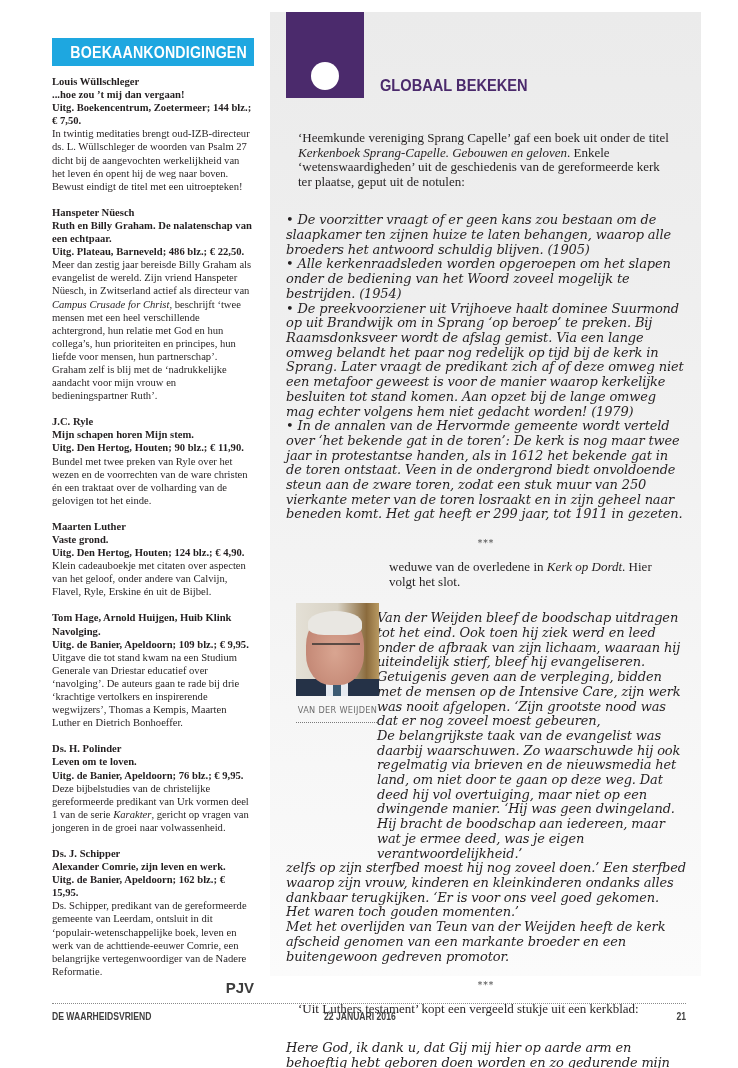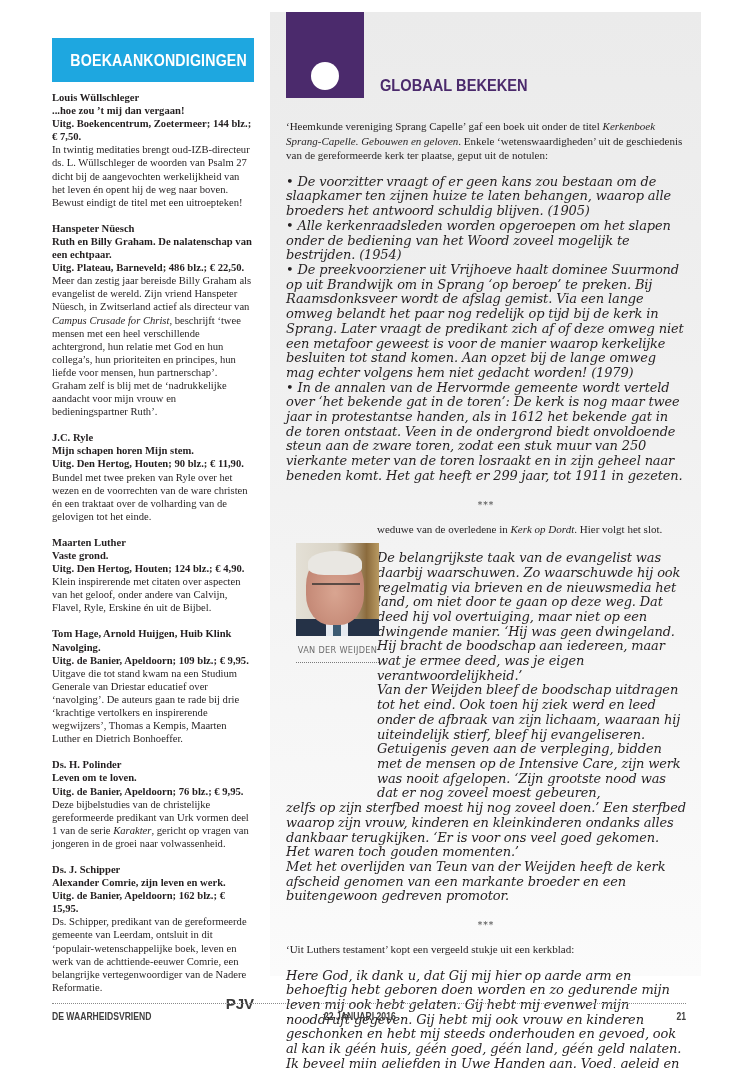--- a/index.html
+++ b/index.html
@@ -1,40 +1,40 @@
 <!DOCTYPE html>
 <html><head>
 <meta charset="utf-8">
 <style>
   html, body { margin: 0; padding: 0; background: #ffffff; }
   body { width: 738px; height: 1068px; position: relative; overflow: hidden;
          font-family: "DejaVu Serif", "Liberation Serif", serif; color: #231f20; }
 
   
   .left { position: absolute; left: 52px; top: 38px; width: 202px; }
-  .left-header { background: #1ea7e0; height: 44px; display: flex; align-items: center; justify-content: center; padding-left: 12px; }
+  .left-header { background: #1ea7e0; height: 28px; display: flex; align-items: center; justify-content: center; padding-left: 12px; }
   .left-header span { font-family: "Liberation Sans", sans-serif; font-weight: bold; color: #ffffff;
          font-size: 16.5px; letter-spacing: 0.2px; transform: scaleX(0.86); white-space: nowrap; }
   .books { margin-top: 9px; font-family: "Liberation Serif", serif; font-size: 10.6px; line-height: 13.1px; }
   .book { margin-bottom: 13px; }
   .book .b { font-weight: bold; }
   .book p { margin: 0; }
   .book .desc { text-align: left; }
   .sig-left { font-family: "Liberation Sans", sans-serif; font-weight: bold; font-size: 15px; text-align: right;
               margin-top: -10px; color: #3c3c3c; }
 
   
   .box { position: absolute; left: 270px; top: 12px; width: 431px; height: 964px;
          background: linear-gradient(#ebebeb 0%, #f1f1f1 45%, #fbfbfb 100%); }
   .purple { position: absolute; left: 16px; top: 0; width: 78px; height: 86px; background: #4b2a6c; }
   .purple .dot { position: absolute; left: 25px; top: 50px; width: 28px; height: 28px; border-radius: 50%; background: #ffffff; }
   .box-title { position: absolute; left: 110px; top: 64px; font-family: "Liberation Sans", sans-serif; font-weight: bold;
                font-size: 17px; color: #4b2a6c; transform: scaleX(0.86); transform-origin: left center; white-space: nowrap; }
   .box-body { position: absolute; left: 16px; top: 107px; width: 400px; }
-  .serif { font-family: "Liberation Serif", serif; font-size: 11px; line-height: 14.6px; margin: 0; }
+  .serif { font-family: "Liberation Serif", serif; font-size: 13px; line-height: 14.6px; margin: 12px; }
   .ital { font-family: "DejaVu Serif", serif; font-style: italic; font-size: 13px; line-height: 14.7px; margin: 0; letter-spacing: -0.15px; }
   .stars { text-align: center; font-size: 9px; margin: 16px 0 12px 0; color: #444; letter-spacing: 1px; }
   .gap { height: 12px; }
   .indent-line { padding-left: 91px; }
   .photo-block { position: relative; margin-top: 5px; }
   .photo-col { position: absolute; left: 0; top: 2px; width: 83px; padding-left: 10px; }
   .photo { width: 83px; height: 93px; position: relative; overflow: hidden;
            background: linear-gradient(90deg, #e4e0d6 0%, #d8d2c4 50%, #8b6b3d 85%, #b99a62 100%); }
   .photo .head { position: absolute; left: 10px; top: 10px; width: 58px; height: 72px; border-radius: 45% 45% 42% 42%;
            background: radial-gradient(ellipse at 50% 55%, #d9a591 0%, #c98f7c 55%, #b97c6b 100%); }
@@ -80,21 +80,21 @@
     <div class="book">
       <p class="b">J.C. Ryle</p>
       <p class="b">Mijn schapen horen Mijn stem.</p>
       <p class="b">Uitg. Den Hertog, Houten; 90 blz.; € 11,90.</p>
       <p class="desc">Bundel met twee preken van Ryle over het wezen en de voorrechten van de ware christen én een traktaat over de volharding van de gelovigen tot het einde.</p>
     </div>
     <div class="book">
       <p class="b">Maarten Luther</p>
       <p class="b">Vaste grond.</p>
       <p class="b">Uitg. Den Hertog, Houten; 124 blz.; € 4,90.</p>
-      <p class="desc">Klein inspirerende met citaten over aspecten van het geloof, onder andere van Calvijn, Flavel, Ryle, Erskine én uit de Bijbel.</p>
+      <p class="desc">Klein cadeauboekje met citaten over aspecten van het geloof, onder andere van Calvijn, Flavel, Ryle, Erskine én uit de Bijbel.</p>
     </div>
     <div class="book">
       <p class="b">Tom Hage, Arnold Huijgen, Huib Klink</p>
       <p class="b">Navolging.</p>
       <p class="b">Uitg. de Banier, Apeldoorn; 109 blz.; € 9,95.</p>
       <p class="desc">Uitgave die tot stand kwam na een Studium Generale van Driestar educatief over ‘navolging’. De auteurs gaan te rade bij drie ‘krachtige vertolkers en inspirerende wegwijzers’, Thomas a Kempis, Maarten Luther en Dietrich Bonhoeffer.</p>
     </div>
     <div class="book">
       <p class="b">Ds. H. Polinder</p>
       <p class="b">Leven om te loven.</p>
@@ -137,22 +137,22 @@
           <div class="tie"></div>
           <div class="head"></div>
           <div class="hair"></div>
           <div class="glasses"></div>
         </div>
         <div class="caption">VAN DER WEIJDEN</div>
         <div class="caption-rule"></div>
       </div>
       <div class="text-right">
         <div style="height:10px"></div>
+        <p class="ital">Van der Weijden bleef de boodschap uitdragen tot het eind. Ook toen hij ziek werd en leed onder de afbraak van zijn lichaam, waaraan hij uiteindelijk stierf, bleef hij evangeliseren. Getuigenis geven aan de verpleging, bidden met de mensen op de Intensive Care, zijn werk was nooit afgelopen. ‘Zijn grootste nood was dat er nog zoveel moest gebeuren,</p>
         <p class="ital">De belangrijkste taak van de evangelist was daarbij waarschuwen. Zo waarschuwde hij ook regelmatig via brieven en de nieuwsmedia het land, om niet door te gaan op deze weg. Dat deed hij vol overtuiging, maar niet op een dwingende manier. ‘Hij was geen dwingeland. Hij bracht de boodschap aan iedereen, maar wat je ermee deed, was je eigen verantwoordelijkheid.’</p>
-        <p class="ital">Van der Weijden bleef de boodschap uitdragen tot het eind. Ook toen hij ziek werd en leed onder de afbraak van zijn lichaam, waaraan hij uiteindelijk stierf, bleef hij evangeliseren. Getuigenis geven aan de verpleging, bidden met de mensen op de Intensive Care, zijn werk was nooit afgelopen. ‘Zijn grootste nood was dat er nog zoveel moest gebeuren,</p>
       </div>
       <p class="ital">zelfs op zijn sterfbed moest hij nog zoveel doen.’ Een sterfbed waarop zijn vrouw, kinderen en kleinkinderen ondanks alles dankbaar terugkijken. ‘Er is voor ons veel goed gekomen. Het waren toch gouden momenten.’</p>
       <p class="ital">Met het overlijden van Teun van der Weijden heeft de kerk afscheid genomen van een markante broeder en een buitengewoon gedreven promotor.</p>
     </div>
 
     <div class="stars">***</div>
 
     <p class="serif">‘Uit Luthers testament’ kopt een vergeeld stukje uit een kerkblad:</p>
     <div class="gap"></div>
     <p class="ital">Here God, ik dank u, dat Gij mij hier op aarde arm en behoeftig hebt geboren doen worden en zo gedurende mijn leven mij ook hebt gelaten. Gij hebt mij evenwel mijn nooddruft gegeven. Gij hebt mij ook vrouw en kinderen geschonken en hebt mij steeds onderhouden en gevoed, ook al kan ik géén huis, géén goed, géén land, géén geld nalaten. Ik beveel mijn geliefden in Uwe Handen aan. Voed, geleid en bescherm hen. Gij zijt de Vader der wezen en de Rechter der weduwen. O, mijn hemelse Vader, God en Vader van onze Here Jezus Christus, Vader van alle Vertroosting! Ik dank U, dat Gij uw lieve Zoon, in Wie ik geloofd heb, en Wie ik eer toebreng, in mij geopenbaard hebt.</p>

